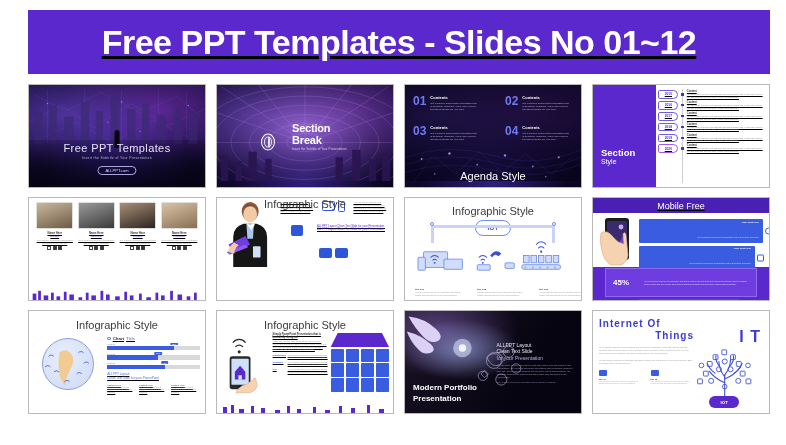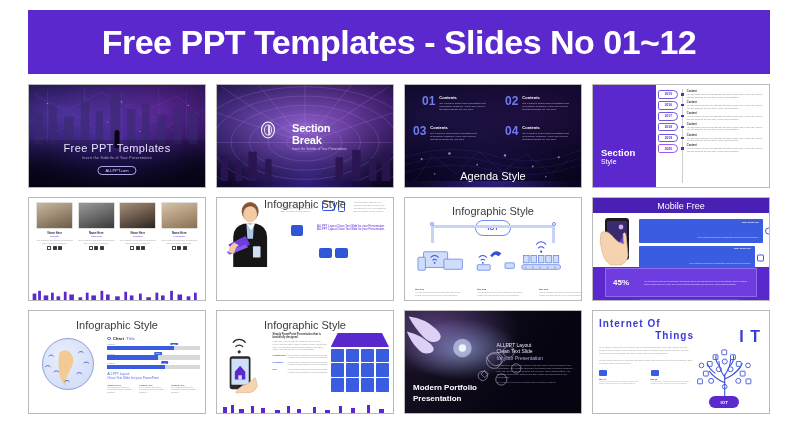--- a/index.html
+++ b/index.html
@@ -2,21 +2,21 @@
 <html><head>
 <meta charset="utf-8">
 <style>
   * { box-sizing: border-box; margin:0; padding:0; }
   body {
     width:786px; height:445px;
     background:#ffffff;
     font-family:"Liberation Sans", sans-serif;
     overflow:hidden;
   }
-  .page { width:786px; height:329px; position:relative; padding:6px 8px 8px 20px; }
+  .page { width:786px; height:329px; position:relative; padding:6px 8px 8px 20px;text-decoration:underline; }
 
   
   .banner {
     background:#5a28cc;
     height:64px;
     display:flex; align-items:center; justify-content:center;
     margin:4px 8px 10px 8px;
   }
   .banner-text {
     color:#ffffff;
@@ -55,21 +55,21 @@
   .s1 .person { position:absolute; left:50%; top:44%; width:5px; height:18px;
     transform:translateX(-50%); background:#08040f; border-radius:3px 3px 0 0; }
   .s1 .t { top:56%; font-size:11px; color:#e9e2ff; font-weight:500; letter-spacing:.4px;}
   .s1 .st { top:70%; font-size:3.4px; color:#b8aede; letter-spacing:.3px; }
   .s1 .logo { position:absolute; left:50%; top:79%; transform:translateX(-50%);
     border:1px solid #b0a4e0; border-radius:7px; padding:1px 7px;
     font-size:4px; color:#ddd6ff; }
 
   
   .s2 .globe { position:absolute; left:50%; top:50%; transform:translate(-50%,-50%);
-    display:flex; align-items:flex-start; gap:17px; }
+    display:flex; align-items:flex-end; gap:17px; }
   .s2 .gicon { width:17px; height:17px; border-radius:50%; border:1.3px solid #fff;
     background:rgba(255,255,255,.08); position:relative; }
   .s2 .gicon::before, .s2 .gicon::after { content:""; position:absolute; inset:2px;
     border:.7px solid rgba(255,255,255,.85); border-radius:50%; }
   .s2 .gicon::after { inset:2px 6px; }
   .s2 .txtwrap { display:flex; flex-direction:column; }
   .s2 .h { font-size:11px; color:#fff; font-weight:bold; letter-spacing:-.2px; }
   .s2 .sub { font-size:3.2px; color:#cfc6ef; margin-top:1px; }
   .s2 .arcs { position:absolute; inset:0; }
 
@@ -333,21 +333,21 @@
               <circle cx="48" cy="74" r="1.3" opacity=".95"></circle>
             <circle cx="78" cy="86" r="1" opacity=".8"></circle>
               <circle cx="108" cy="76" r="1.3" opacity=".95"></circle>
             <circle cx="138" cy="88" r="1" opacity=".85"></circle>
               <circle cx="166" cy="78" r="1.2" opacity=".9"></circle>
             <circle cx="32" cy="96" r=".9" opacity=".7"></circle>
               <circle cx="92" cy="98" r=".9" opacity=".7"></circle>
             <circle cx="152" cy="99" r=".9" opacity=".7"></circle>
           </g>
         </svg>
-        <div class="cell" style="left:17px;top:10px">
+        <div class="cell" style="left:8px;top:10px">
           <div class="num">01</div>
           <div>
               <div class="ct">Contents</div>
                <div class="cb">Get a modern PowerPoint Presentation that is beautifully designed. I hope and I believe that this Template will your Time.</div>
             </div>
         </div>
         <div class="cell" style="left:100px;top:10px">
           <div class="num">02</div>
           <div>
               <div class="ct">Contents</div>

